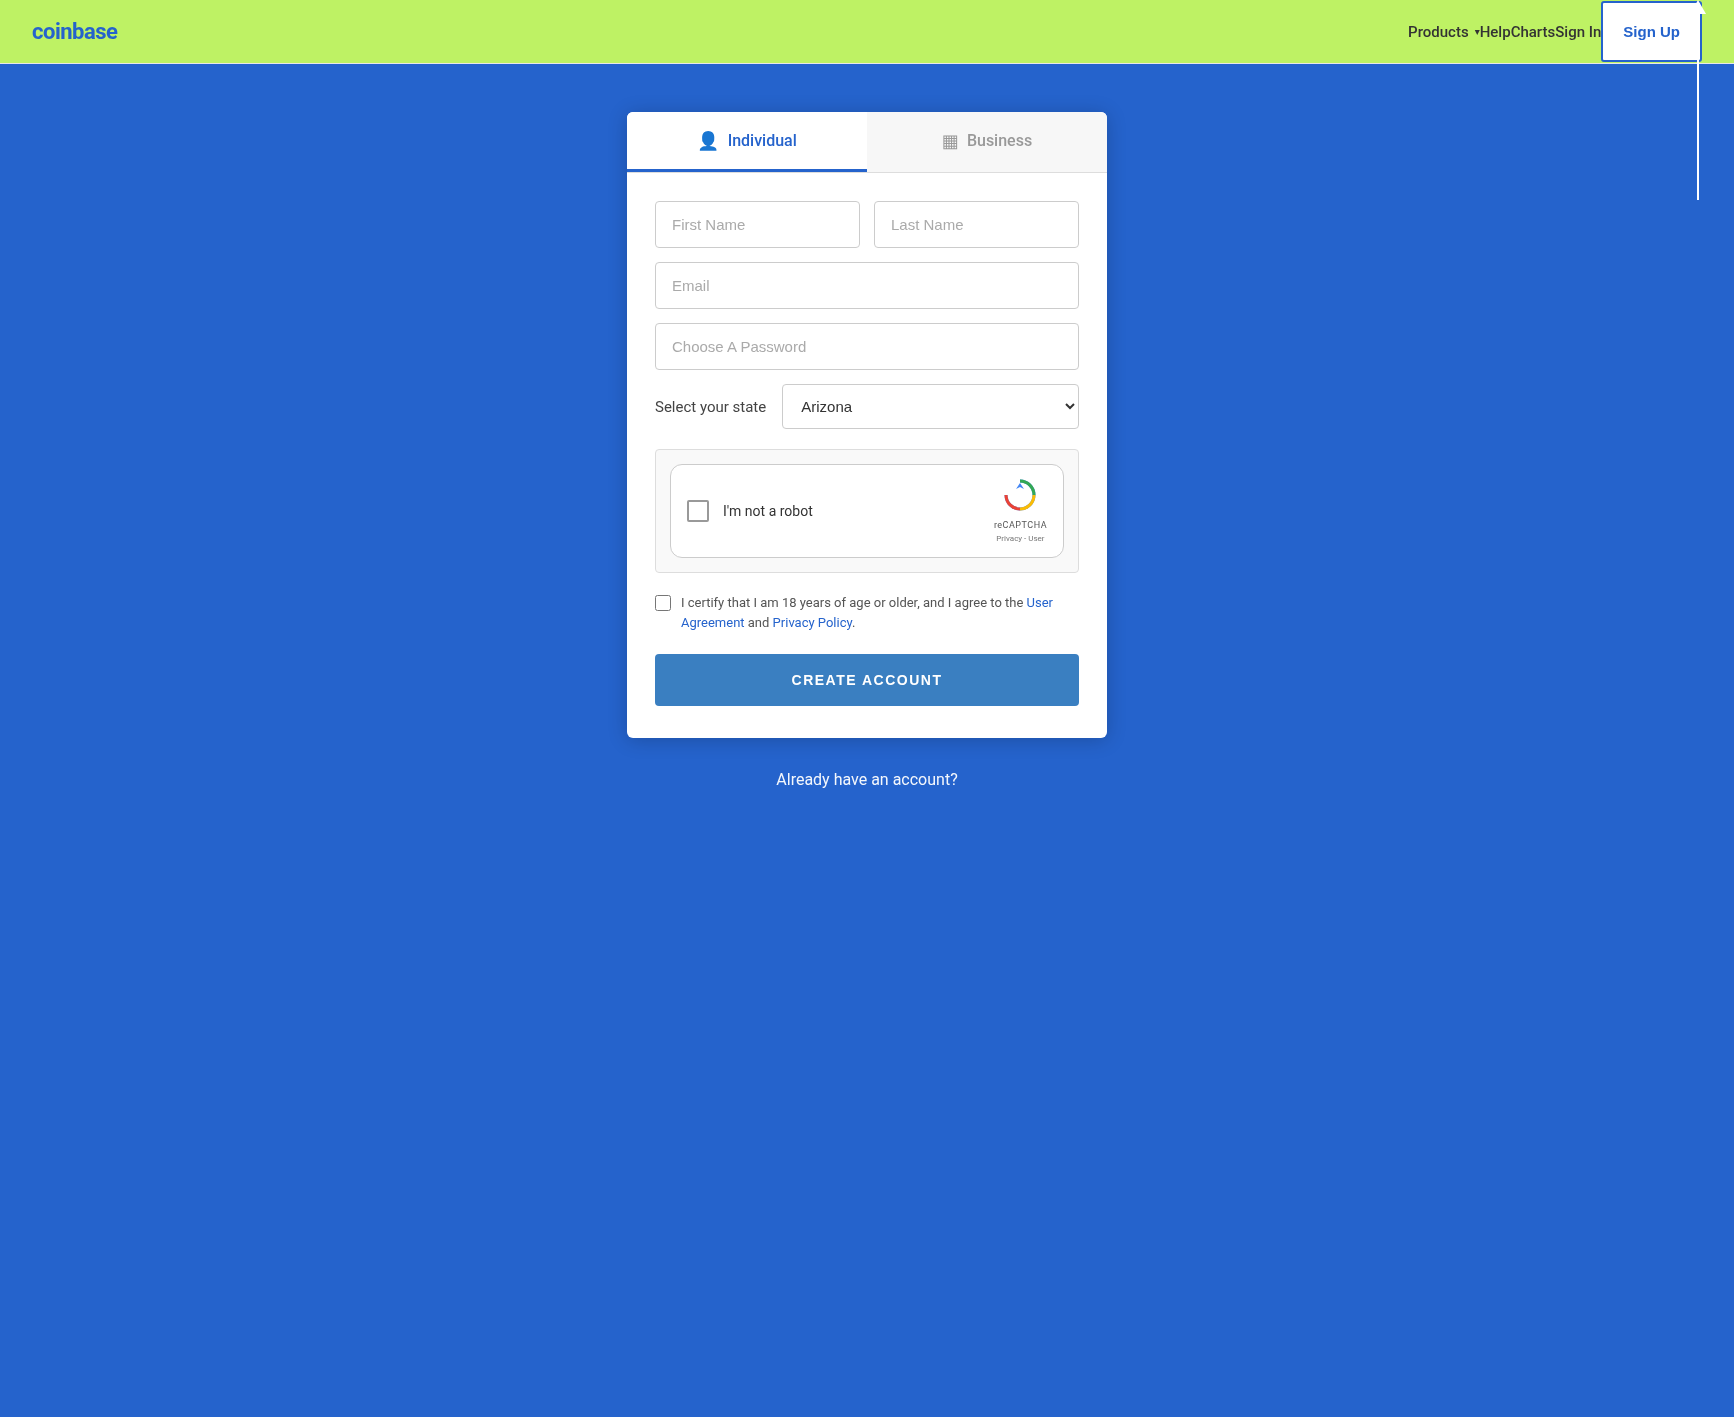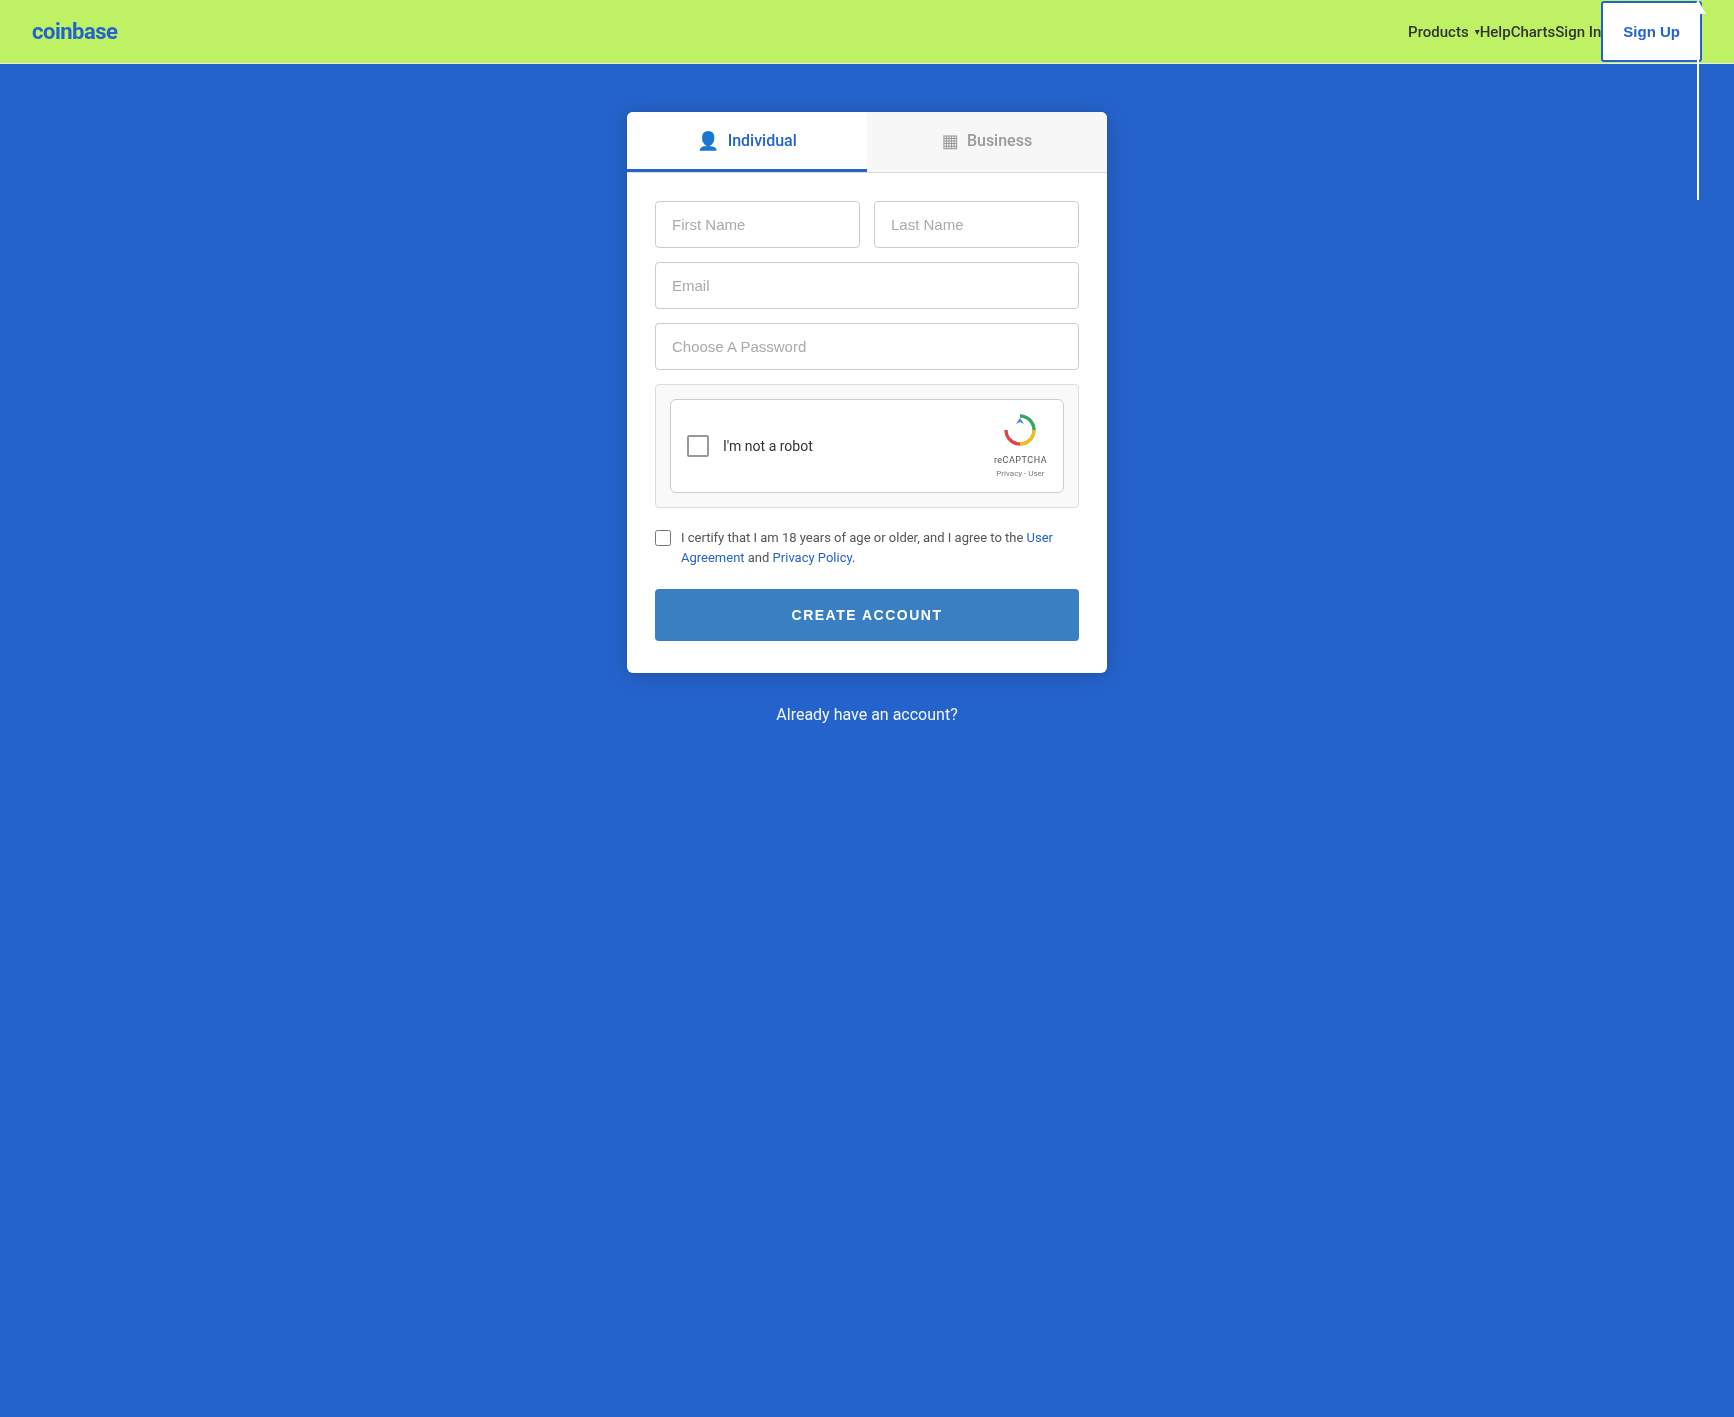--- a/index.html
+++ b/index.html
@@ -214,21 +214,21 @@
     .captcha-container {
       border: 1px solid #ddd;
       border-radius: 4px;
       padding: 14px;
       margin-bottom: 20px;
       background: #f9f9f9;
     }
 
     .captcha-inner {
       border: 1px solid #ccc;
-      border-radius: 6px;
+      border-radius: 12px;
       padding: 14px 16px;
       display: flex;
       align-items: center;
       justify-content: space-between;
       background: #fff;
     }
 
     .captcha-left {
       display: flex;
       align-items: center;
@@ -369,20 +369,32 @@
       <div class="form-row">
         <input class="form-input" type="email" placeholder="Email" style="">
       </div>
 
       
       <div class="form-row">
         <input class="form-input" type="password" placeholder="Choose A Password" style="">
       </div>
 
       
+      <div class="state-row">
+        <label class="state-label">Select your state</label>
+        <select class="state-select">
+          <option>Arizona</option>
+          <option>Alabama</option>
+          <option>Alaska</option>
+          <option>Arkansas</option>
+          <option>California</option>
+          <option>Colorado</option>
+          <option>Connecticut</option>
+        </select>
+      </div>
 
       
       <div class="captcha-container">
         <div class="captcha-inner">
           <div class="captcha-left">
             <div class="captcha-checkbox"></div>
             <span class="captcha-text">I'm not a robot</span>
           </div>
           <div class="captcha-right">
             <div class="recaptcha-logo">

